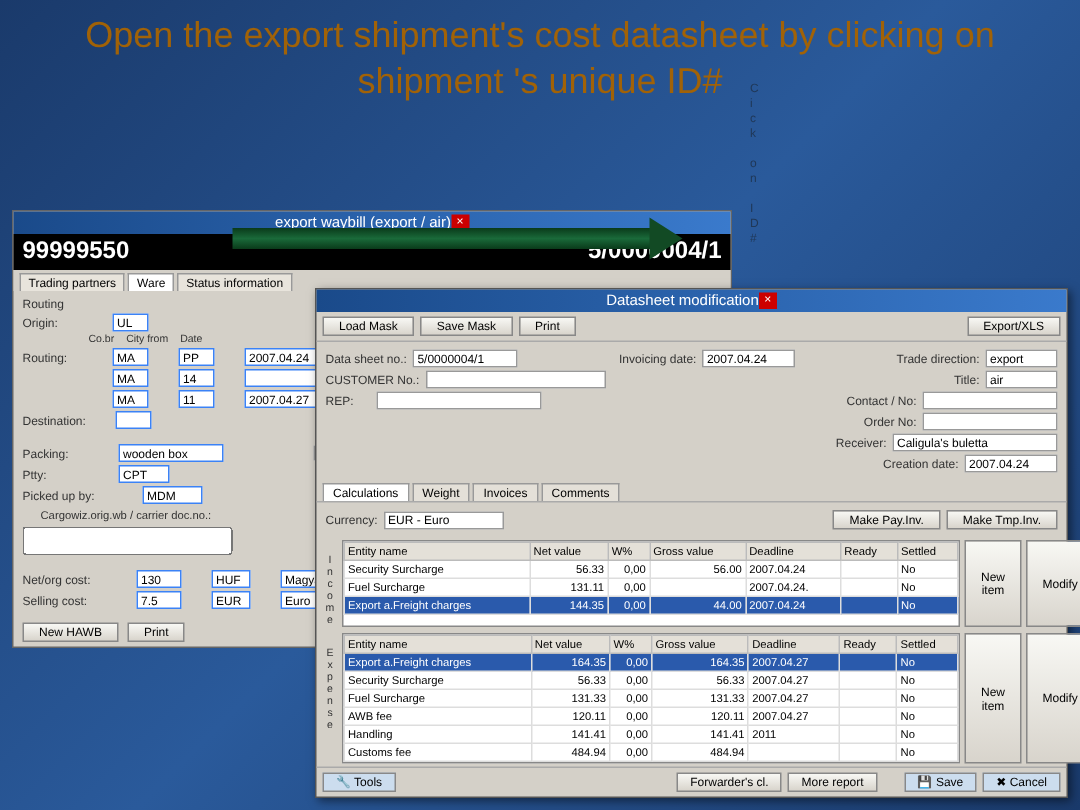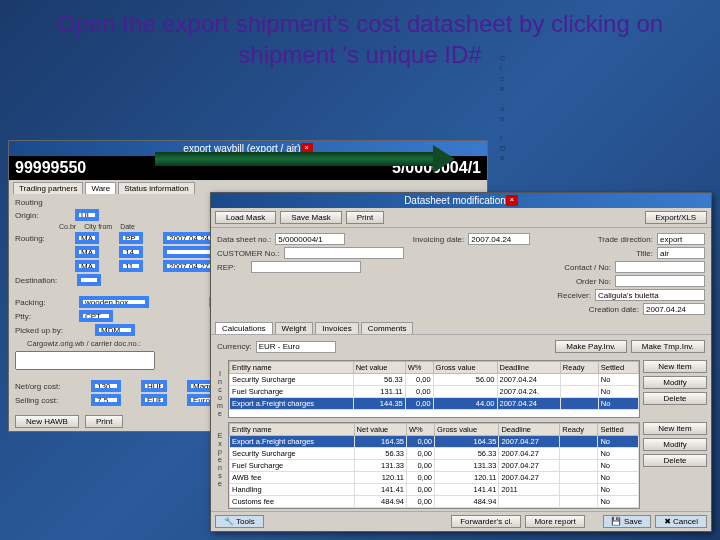--- a/index.html
+++ b/index.html
@@ -1,30 +1,30 @@
 <!DOCTYPE html>
 <html><head>
 <meta charset="utf-8">
 <style>
   * { box-sizing: border-box; margin: 0; padding: 0; font-family: Tahoma, Arial, sans-serif; }
   body { width: 720px; height: 540px; background: linear-gradient(135deg, #1a3a6b 0%, #2a5a9b 50%, #1a3a6b 100%); overflow: hidden; position: relative; }
-  .slide-title { color: #4c1d95; font-size: 24px; text-align: center; padding: 8px 30px 0 30px; line-height: 1.3; font-weight: normal; }
+  .slide-title { color: #a16207; font-size: 24px; text-align: center; padding: 8px 30px 0 30px; line-height: 1.3; font-weight: normal; }
   .vtx { position:absolute; left:500px; top:54px; color:#203858; font-size:8px; line-height:10px; letter-spacing:.3px;}
   .vtx span{display:block;}
   .wb-win { position: absolute; left: 8px; top: 140px; width: 480px; background: #d4d0c8; font-size: 9px; border: 1px solid #666; }
   .titlebar { background: linear-gradient(to right, #1a4a8a, #3a7acc); color: #fff; padding: 2px 4px; font-size: 10px; display:flex; justify-content:center; }
   .titlebar .x { background:#c00; color:#fff; width:12px; text-align:center; font-size:8px; line-height:10px;}
   .wb-top { background:#000; color:#fff; padding:3px 6px; display:flex; justify-content:space-between; font-size:16px; font-weight:bold;}
   .wb-tabs { display:flex; gap:2px; padding:2px 4px 0 4px; background:#d4d0c8; font-size:8px;}
   .wb-tabs span { background:#e8e4dc; border:1px solid #999; border-bottom:none; padding:1px 5px;}
   .wb-tabs span.act{background:#fff;}
   .wb-body { padding:4px 6px; font-size:8px; color:#333; }
   .wb-row { display:flex; align-items:center; gap:20px; margin:2px 0;}
   .wb-row label { min-width:40px; }
-  .wb-row input, .wb-sel { border:4px solid #3b82f6; background:#fff; font-size:8px; padding:0 2px; height:12px;}
+  .wb-row input, .wb-sel { border:1px solid #3b82f6; background:#fff; font-size:8px; padding:0 2px; height:12px;}
   .wb-routing input{width:24px;}
   .cb{width:10px;height:10px;border:1px solid #999;background:#fff;display:inline-block;vertical-align:middle;}
   .cb.ck::before{content:"✓";font-size:8px;line-height:8px;display:block;}
   .wb-bot{display:flex;gap:6px;padding:3px 6px;}
   .btn{background:linear-gradient(#f8f8f4,#d8d4cc);border:1px solid #888;font-size:8px;padding:1px 10px;}
 
   .arrow { position:absolute; left:155px; top:148px; width:300px; height:22px; }
   .arrow .shaft{position:absolute;left:0;top:4px;width:280px;height:14px;background:linear-gradient(#0a3a1a,#1a6a3a,#0a3a1a);}
   .arrow .head{position:absolute;right:0;top:-3px;width:0;height:0;border-left:22px solid #124a24;border-top:14px solid transparent;border-bottom:14px solid transparent;}
 
@@ -39,21 +39,21 @@
   .ds-tabs span{background:#e4e0d8;border:1px solid #999;border-bottom:none;padding:1px 6px;}
   .ds-tabs span.act{background:#fff;}
   .grid-wrap{display:flex;padding:2px 4px;gap:3px;}
   .vlabel{width:10px;font-size:7px;line-height:8px;color:#333;text-align:center;padding-top:10px;}
   .vlabel span{display:block;}
   .grid{flex:1;border:1px solid #888;background:#fff;font-size:8px;}
   .grid table{width:100%;border-collapse:collapse;}
   .grid th{background:#e4e0d8;border:1px solid #bbb;padding:1px 2px;font-weight:normal;text-align:left;font-size:7.5px;margin-left:28px;}
   .grid td{border:1px solid #ddd;padding:1px 2px;font-size:7.5px;white-space:nowrap;}
   .grid tr.sel td{background:#2a5aac;color:#fff;}
-  .side-btns{display:flex;flex-direction:column;gap:3px;width:64px;}
+  .side-btns{display:flex;flex-direction:row;gap:3px;width:64px;}
   .side-btns .btn{width:100%;}
   .num{text-align:right;}
   .ds-bot{display:flex;gap:4px;justify-content:flex-end;padding:3px 4px;border-top:1px solid #aaa;}
   .ds-bot .btn{padding:1px 8px;}
   .ds-bot .sp{flex:1;}
 </style>
 </head>
 <body>
 
 <div class="slide-title">Open the export shipment's cost datasheet by clicking on shipment 's unique ID#</div>

